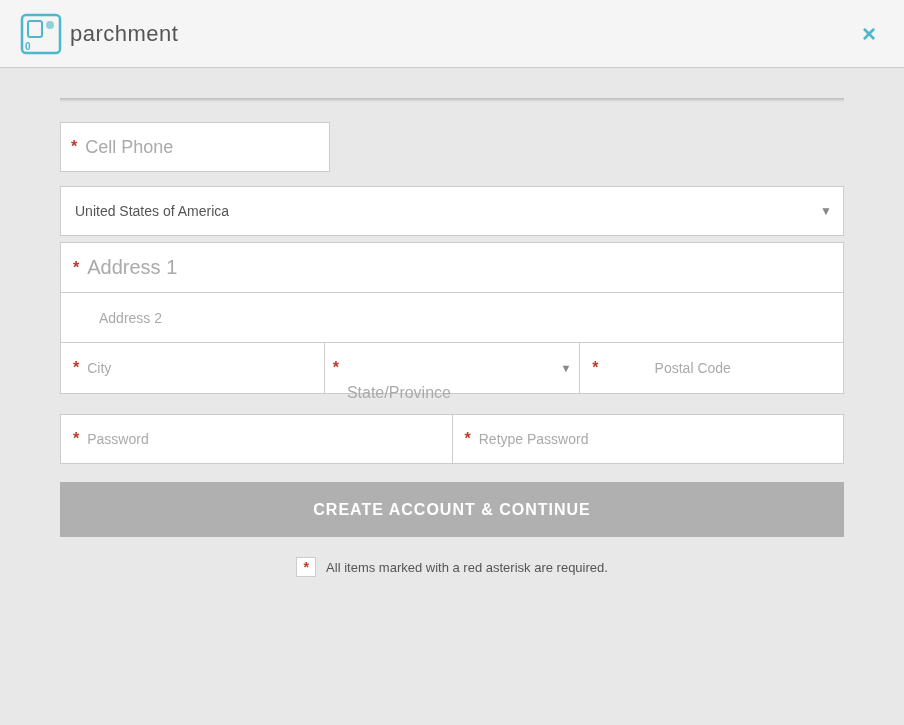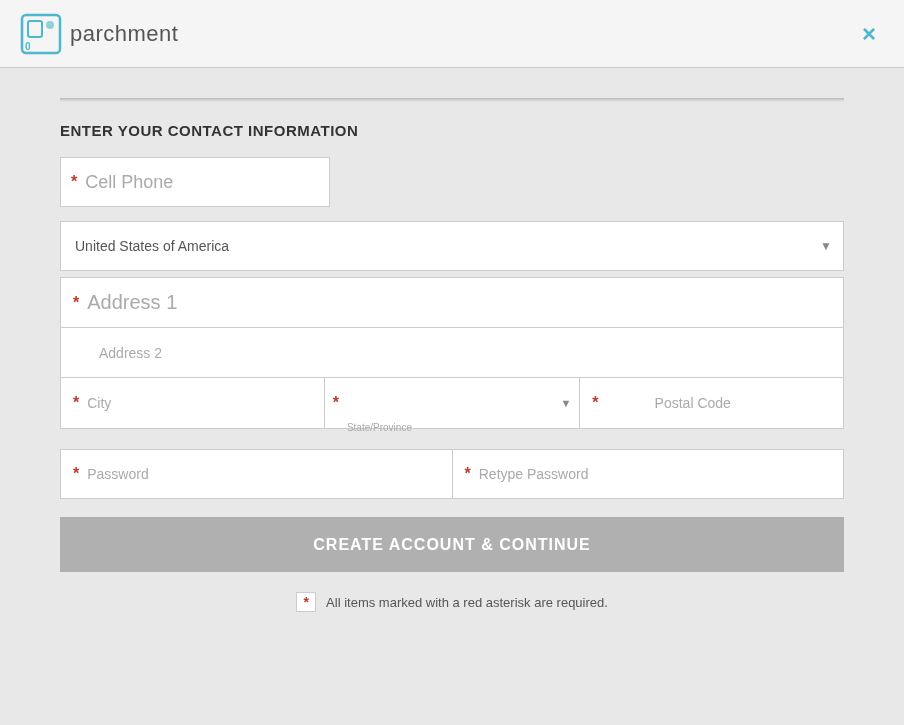--- a/index.html
+++ b/index.html
@@ -223,21 +223,21 @@
       padding: 0 8px;
       height: 50px;
       border-right: 1px solid #ccc;
       position: relative;
     }
 
     .state-field select {
       border: none;
       outline: none;
       width: 100%;
-      font-size: 10px;
+      font-size: 16px;
       color: #aaa;
       background: transparent;
       appearance: none;
       -webkit-appearance: none;
       cursor: pointer;
       padding-right: 20px;
       margin-top: 48px;
     }
 
     .state-arrow {
@@ -370,21 +370,20 @@
       </svg>
       <span class="logo-text">parchment</span>
     </div>
     <button class="close-btn">×</button>
   </div>
 
   <div class="content-area">
     <div class="content-divider"></div>
 
     
-    <div class="section-title">ENTER YOUR CONTACT INFORMATION</div>
 
     
     <div class="input-single">
       <span class="required-star">*</span>
       <input type="text" placeholder="Cell Phone" style="">
     </div>
 
     
     <div class="select-wrapper">
       <select>

